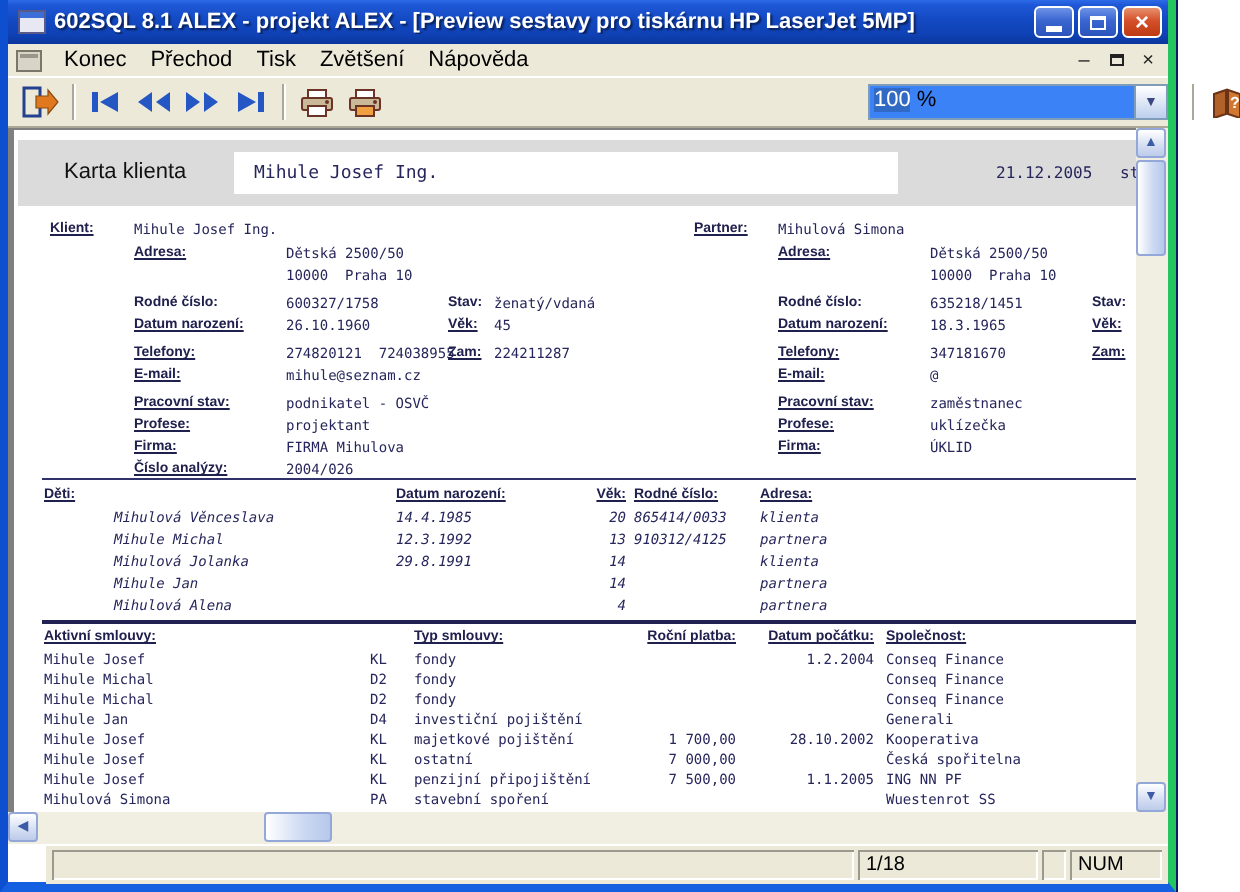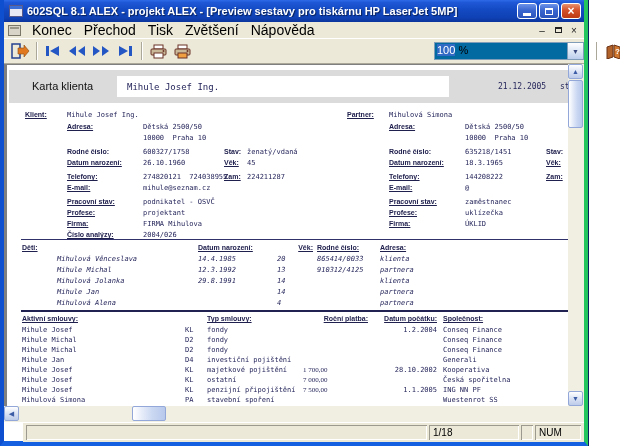--- a/index.html
+++ b/index.html
@@ -17,31 +17,31 @@
     display:flex;align-items:center;justify-content:center;flex:0 0 auto;
     background:linear-gradient(180deg,#6D93E8 0%,#3A66D0 45%,#2B53BC 100%);}
   .tb-btn.close{background:linear-gradient(180deg,#E8926E 0%,#D4502A 45%,#BE3A12 100%);}
   .glyph-min{width:8px;height:3px;background:#fff;margin-top:7px;}
   .glyph-restore{width:8px;height:7px;border:1px solid #fff;border-top:2px solid #fff;position:relative;}
   .glyph-x{color:#fff;font-size:12px;font-weight:bold;line-height:1;}
   
   .menubar{height:17px;background:#ECE9D8;display:flex;align-items:center;padding:0 2px;border-bottom:1px solid #fff;}
   .mdi-icon{width:13px;height:11px;background:#d8d4c8;border:1px solid #7a7668;margin:0 5px 0 2px;position:relative;}
   .mdi-icon::before{content:"";position:absolute;left:1px;top:1px;right:1px;height:2px;background:#9a9688;}
-  .menu-item{font-size:14px;color:#000;padding:1px 6px;cursor:default;}
+  .menu-item{font-size:11px;color:#000;padding:1px 6px;cursor:default;}
   .menu-spacer{flex:1;}
   .mdi-btn{width:16px;height:13px;display:flex;align-items:center;justify-content:center;
     font-size:10px;color:#222;border:1px solid transparent;}
   .mdi-restore-glyph{width:7px;height:6px;border:1px solid #222;border-top:2px solid #222;}
   
   .toolbar{height:25px;background:#ECE9D8;border-bottom:1px solid #ACA899;position:relative;
     display:flex;align-items:center;padding:0 4px;}
   .tool-btn{width:24px;height:21px;display:flex;align-items:center;justify-content:center;border:1px solid transparent;}
   .tool-sep{width:1px;height:18px;background:#ACA899;margin:0 4px;box-shadow:1px 0 0 #fff;}
-  .combo{position:absolute;left:430px;top:3px;width:150px;height:18px;border:1px solid #7F9DB9;background:#0369a1;display:flex;}
+  .combo{position:absolute;left:430px;top:3px;width:150px;height:18px;border:1px solid #7F9DB9;background:#3b82f6;display:flex;}
   .combo-field{flex:1;font-size:11px;font-family:"Liberation Sans",sans-serif;padding:1px 2px;white-space:pre;}
   .combo-sel{background:#316AC5;color:#fff;}
   .combo-btn{width:16px;background:linear-gradient(180deg,#fff,#D7E3F4 60%,#BCCEEE);border-left:1px solid #7F9DB9;
     display:flex;align-items:center;justify-content:center;font-size:7px;color:#39497f;}
   .help-wrap{position:absolute;left:588px;top:1px;display:flex;align-items:center;height:22px;}
   
   .preview{position:relative;height:358px;background:#7F7F7F;overflow:hidden;}
   .page{position:absolute;left:3px;top:1px;width:587px;height:341px;background:#fff;overflow:hidden;
     font-family:"DejaVu Sans Mono",monospace;font-size:7px;color:#26265c;}
   .band{position:absolute;left:2px;right:2px;top:5px;height:33px;background:#DBDBDB;}
@@ -58,24 +58,24 @@
   .hr1{position:absolute;left:14px;width:562px;height:1px;background:#30306a;}
   .hr2{position:absolute;left:14px;width:562px;height:2px;background:#222252;}
   .thead span{position:absolute;white-space:pre;}
   .trow{position:relative;}
   .tc{position:absolute;white-space:pre;}
   #deti-rows{position:absolute;left:0;right:0;top:190px;}
   #deti-rows .trow{height:11px;font-style:italic;}
   #sml-rows{position:absolute;left:0;right:0;top:261px;}
   #sml-rows .trow{height:10px;}
   #deti-rows .c-name{left:50px;} #deti-rows .c-datum{left:191px;}
-  #deti-rows .c-vek{left:270px;width:36px;text-align:left;}
+  #deti-rows .c-vek{left:270px;width:36px;text-align:right;}
   #deti-rows .c-rodne{left:310px;} #deti-rows .c-adresa{left:373px;}
   #sml-rows .c-name{left:15px;} #sml-rows .c-code{left:178px;} #sml-rows .c-typ{left:200px;}
-  #sml-rows .c-platba{left:296px;width:65px;text-align:left;font-family:Liberation Serif, serif;}
+  #sml-rows .c-platba{left:296px;width:65px;text-align:right;}
   #sml-rows .c-datum{left:365px;width:65px;text-align:right;}
   #sml-rows .c-spol{left:436px;}
   
   .vscroll{position:absolute;right:0;top:0;width:16px;height:342px;background:#F1EFE2;}
   .hscroll{position:absolute;left:0;bottom:0;height:16px;width:596px;background:#F1EFE2;}
   .sb-btn{position:absolute;width:15px;height:15px;background:linear-gradient(180deg,#fff,#D7E0F3 55%,#BDCBEA);
     border:1px solid #93A8D8;border-radius:2px;display:flex;align-items:center;justify-content:center;
     font-size:7px;color:#3C5CA6;line-height:1;}
   .sb-thumb{position:absolute;background:linear-gradient(90deg,#fff,#CBD8F2 60%,#B7C8EC);
     border:1px solid #93A8D8;border-radius:2px;}
@@ -270,21 +270,21 @@
             <span class="val" style="left:222px">ženatý/vdaná</span>
           </div>
         <div class="ln" style="top:48px">
             <span class="lab u" style="left:42px">Datum narození:</span>
             <span class="val" style="left:118px">18.3.1965</span>
             <span class="lab u" style="left:199px">Věk:</span>
             <span class="val" style="left:222px">40</span>
           </div>
         <div class="ln" style="top:62px">
             <span class="lab u" style="left:42px">Telefony:</span>
-            <span class="val" style="left:118px">144208222</span>
+            <span class="val" style="left:118px">347181670</span>
             <span class="lab u" style="left:199px">Zam:</span>
             <span class="val" style="left:222px">224211287</span>
           </div>
         <div class="ln" style="top:73px">
             <span class="lab u" style="left:42px">E-mail:</span>
             <span class="val" style="left:118px">@</span>
           </div>
         <div class="ln" style="top:87px">
             <span class="lab u" style="left:42px">Pracovní stav:</span>
             <span class="val" style="left:118px">zaměstnanec</span>

